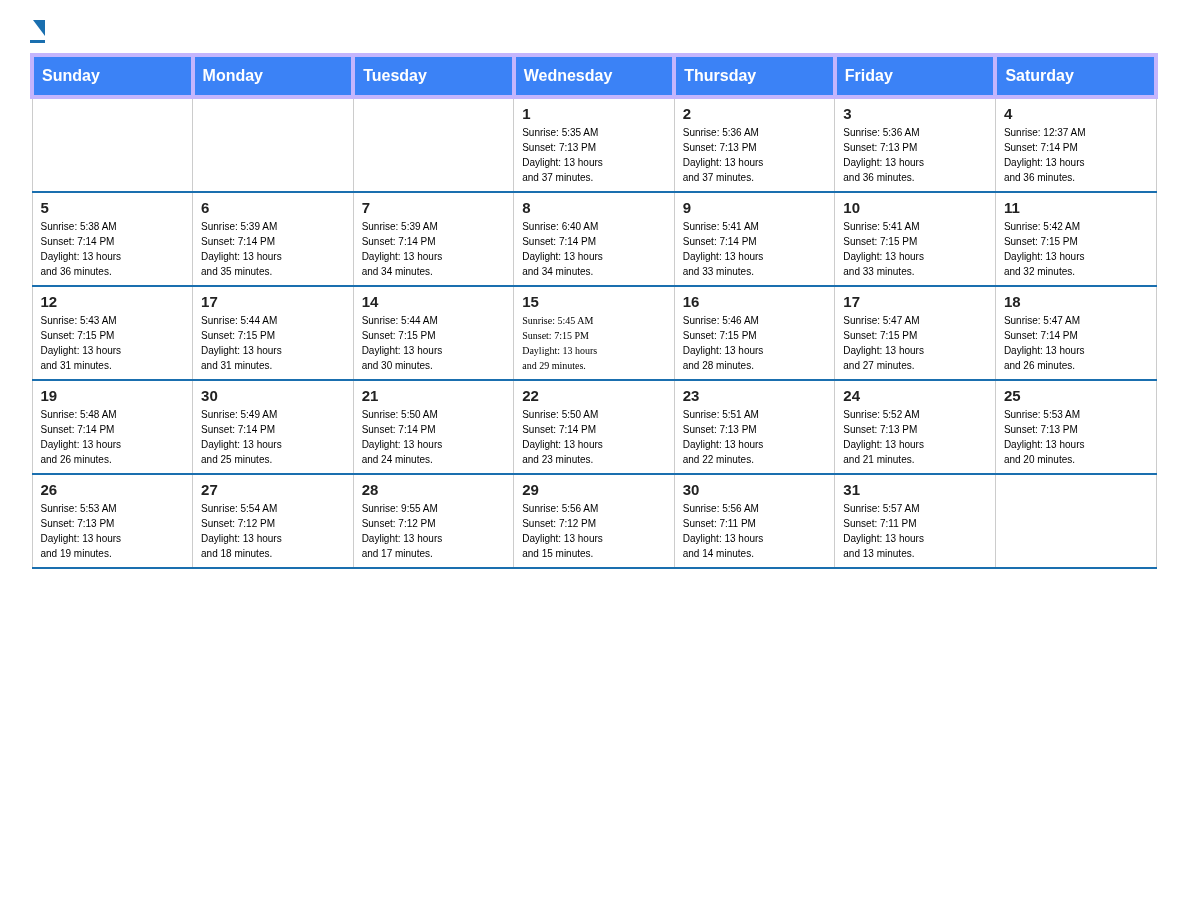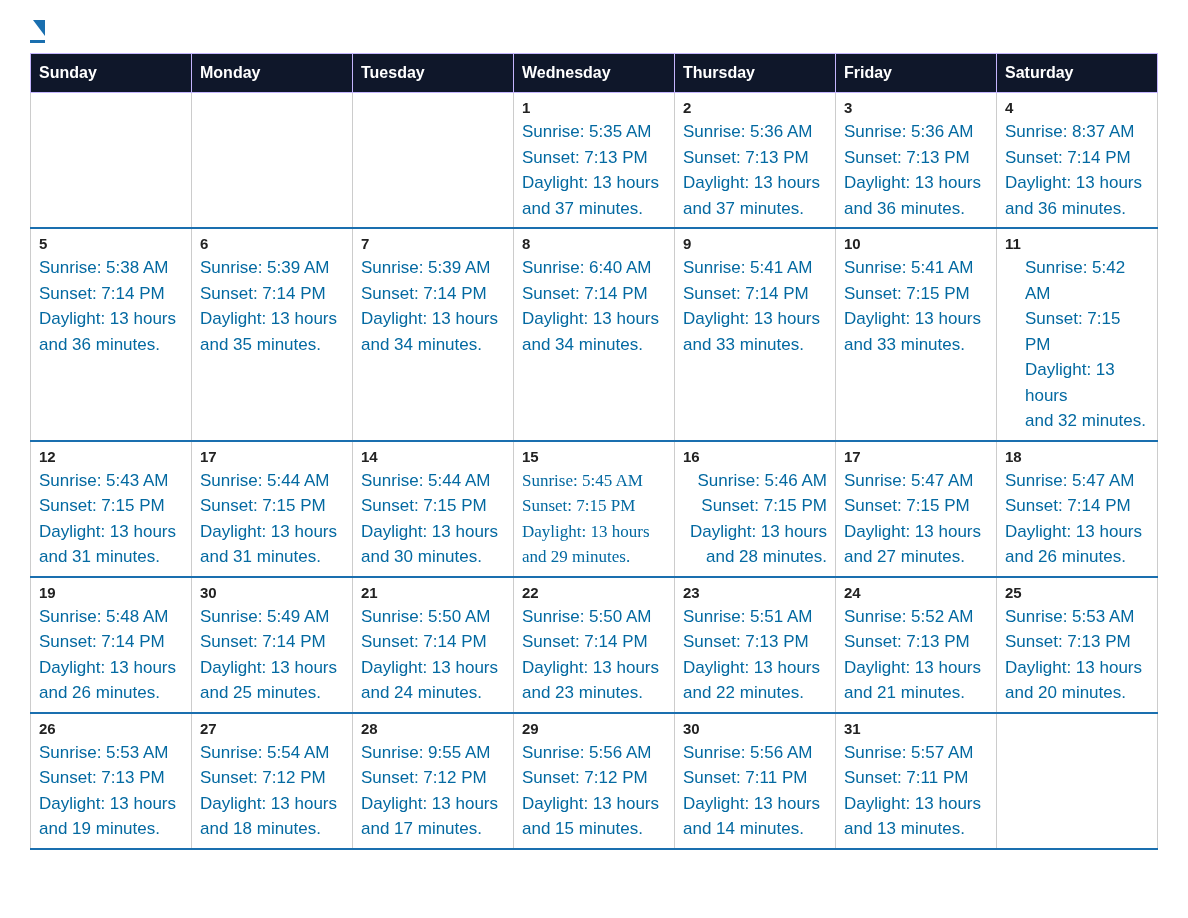--- a/index.html
+++ b/index.html
@@ -34,27 +34,27 @@
       font-size: 20px;
       color: #555;
       margin-top: 4px;
     }
     table {
       width: 100%;
       border-collapse: collapse;
       margin-top: 10px;
     }
     thead tr th {
-      background-color: #0f172a;
+      background-color: #3b82f6;
       color: #fff;
       font-size: 16px;
       font-weight: bold;
       padding: 10px 8px;
       text-align: left;
-      border: 1px solid #c4b5fd;
+      border: 4px solid #c4b5fd;
     }
     tbody tr td {
       vertical-align: top;
       border: 1px solid #ccc;
       padding: 6px 8px;
       width: 14.28%;
       min-height: 100px;
       font-size: 13px;
       color: #333;
     }
@@ -62,22 +62,22 @@
       border-bottom: 2px solid #1a6faf;
     }
     .day-num {
       font-size: 15px;
       font-weight: bold;
       color: #222;
       display: block;
       margin-bottom: 3px;
     }
     .day-info {
-      font-size: 17px;
-      color: #0369a1;
+      font-size: 10px;
+      color: #000000;
       line-height: 1.5;
     }
     .empty-cell {
       background: #fff;
     }
   </style>
 </head>
 <body>
 
 <div class="header">
@@ -128,21 +128,21 @@
         </td>
         <td>
           <span class="day-num">3</span>
           <div class="day-info" style="white-space: pre-line;">Sunrise: 5:36 AM
 Sunset: 7:13 PM
 Daylight: 13 hours
 and 36 minutes.</div>
         </td>
         <td>
           <span class="day-num">4</span>
-          <div class="day-info" style="white-space: pre-line;">Sunrise: 8:37 AM
+          <div class="day-info" style="white-space: pre-line;">Sunrise: 12:37 AM
 Sunset: 7:14 PM
 Daylight: 13 hours
 and 36 minutes.</div>
         </td>
       </tr>
       <tr>
         <td>
           <span class="day-num">5</span>
           <div class="day-info" style="white-space: pre-line;">Sunrise: 5:38 AM
 Sunset: 7:14 PM
@@ -179,21 +179,21 @@
         </td>
         <td>
           <span class="day-num">10</span>
           <div class="day-info" style="white-space: pre-line;">Sunrise: 5:41 AM
 Sunset: 7:15 PM
 Daylight: 13 hours
 and 33 minutes.</div>
         </td>
         <td>
           <span class="day-num">11</span>
-          <div class="day-info" style="white-space: pre-line; margin-left: 20px;">Sunrise: 5:42 AM
+          <div class="day-info" style="white-space: pre-line;">Sunrise: 5:42 AM
 Sunset: 7:15 PM
 Daylight: 13 hours
 and 32 minutes.</div>
         </td>
       </tr>
       <tr>
         <td>
           <span class="day-num">12</span>
           <div class="day-info" style="white-space: pre-line;">Sunrise: 5:43 AM
 Sunset: 7:15 PM
@@ -216,21 +216,21 @@
         </td>
         <td>
           <span class="day-num">15</span>
           <div class="day-info" style="white-space: pre-line; font-family: Liberation Serif, serif;">Sunrise: 5:45 AM
 Sunset: 7:15 PM
 Daylight: 13 hours
 and 29 minutes.</div>
         </td>
         <td>
           <span class="day-num">16</span>
-          <div class="day-info" style="white-space: pre-line; text-align: right;">Sunrise: 5:46 AM
+          <div class="day-info" style="white-space: pre-line;">Sunrise: 5:46 AM
 Sunset: 7:15 PM
 Daylight: 13 hours
 and 28 minutes.</div>
         </td>
         <td>
           <span class="day-num">17</span>
           <div class="day-info" style="white-space: pre-line;">Sunrise: 5:47 AM
 Sunset: 7:15 PM
 Daylight: 13 hours
 and 27 minutes.</div>

